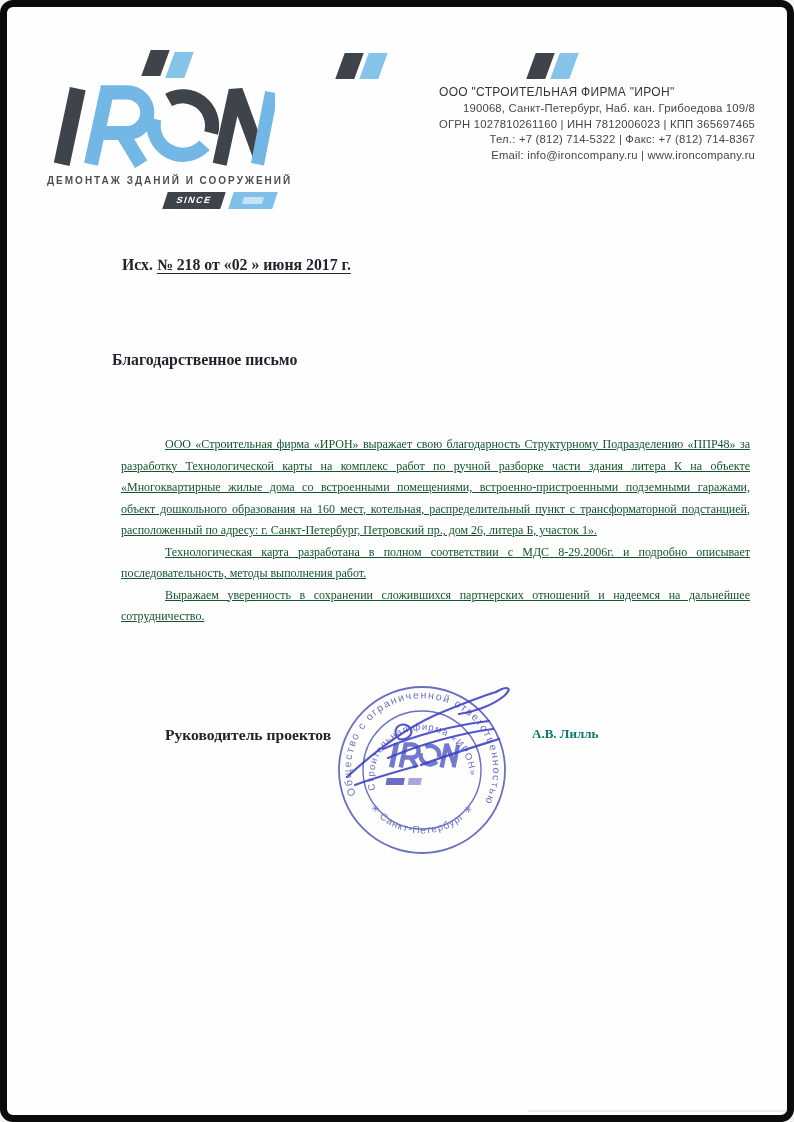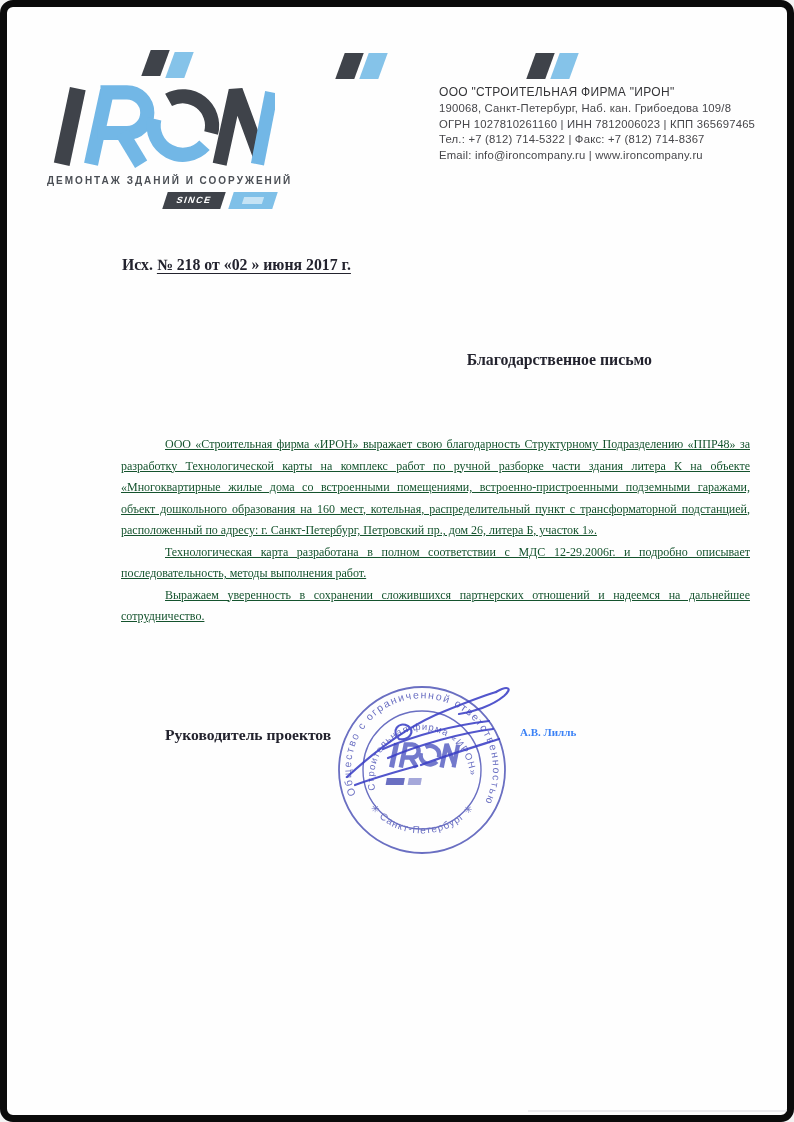--- a/index.html
+++ b/index.html
@@ -22,33 +22,33 @@
   .badge-since{
     position:absolute;left:118px;top:2px;width:58px;height:17px;background:#3f434a;
     transform:skewX(-18deg);color:#ffffff;font-family:"Liberation Sans",sans-serif;
     font-size:9px;font-weight:700;letter-spacing:1.5px;text-align:center;line-height:17px;
   }
   .badge-year{position:absolute;left:184px;top:2px;width:44px;height:17px;background:#7fc0e8;transform:skewX(-18deg);}
   .badge-year::after{content:"";position:absolute;left:12px;top:5px;width:20px;height:7px;background:rgba(255,255,255,.55);}
   
   .company{position:absolute;left:432px;top:77px;font-family:"Liberation Sans",sans-serif;color:#46464a;}
   .company .name{font-size:12px;color:#353538;line-height:17px;letter-spacing:.3px;}
-  .company .line{font-size:11.3px;line-height:15.6px;letter-spacing:.2px;}
+  .company .line{font-size:11.3px;line-height:15.6px;letter-spacing:.2px;text-align:right;}
   
   .ref{position:absolute;left:115px;top:249px;font-size:15.8px;font-weight:700;color:#23232e;white-space:nowrap;}
   .ref .ul{text-decoration:underline;text-underline-offset:3px;}
   
-  .title{position:absolute;left:105px;top:344px;width:540px;text-align:right;font-size:15.8px;font-weight:700;color:#23232e;}
+  .title{position:absolute;left:105px;top:344px;width:540px;text-align:left;font-size:15.8px;font-weight:700;color:#23232e;}
   
   .body-text{position:absolute;left:114px;top:427px;width:629px;font-size:12px;line-height:21.5px;text-align:justify;color:#14532d;text-decoration:underline;}
   .body-text p{margin:0;text-indent:44px;}
   .body-text p.gap{}
   
   .sig-role{position:absolute;left:158px;top:719px;font-size:15.6px;font-weight:700;color:#23232e;white-space:nowrap;text-align:center;}
-  .sig-name{position:absolute;left:513px;top:719px;font-size:11px;font-weight:700;color:#3b82f6;white-space:nowrap;}
+  .sig-name{position:absolute;left:525px;top:719px;font-size:13px;font-weight:700;color:#0f766e;white-space:nowrap;}
   
   .stamp{position:absolute;left:318px;top:668px;width:202px;height:192px;}
   .stamp text{font-family:"Liberation Sans",sans-serif;}
   
   .scanline{position:absolute;left:521px;top:1103px;width:262px;height:2px;background:#ececef;}
 </style>
 </head>
 <body>
 
 <div class="sheet">
@@ -88,21 +88,21 @@
     <div class="line">Тел.: +7 (812) 714-5322  |  Факс: +7 (812) 714-8367</div>
     <div class="line">Email: info@ironcompany.ru  |  www.ironcompany.ru</div>
   </div>
 
   <div class="ref"><span>Исх. </span><span class="ul">№ 218 от «02 » июня 2017 г.</span></div>
 
   <div class="title">Благодарственное письмо</div>
 
   <div class="body-text">
     <p>ООО «Строительная фирма «ИРОН» выражает свою благодарность Структурному Подразделению «ППР48» за разработку Технологической карты на комплекс работ по ручной разборке части здания литера К на объекте «Многоквартирные жилые дома со встроенными помещениями, встроенно-пристроенными подземными гаражами, объект дошкольного образования на 160 мест, котельная, распределительный пункт с трансформаторной подстанцией, расположенный по адресу: г. Санкт-Петербург, Петровский пр., дом 26, литера Б,  участок 1».</p>
-    <p>Технологическая карта разработана в полном соответствии с МДС 12-29.2006г. и подробно описывает последовательность, методы выполнения работ.</p>
+    <p>Технологическая карта разработана в полном соответствии с МДС 8-29.2006г. и подробно описывает последовательность, методы выполнения работ.</p>
     <p class="gap">Выражаем уверенность в сохранении сложившихся партнерских отношений и надеемся на дальнейшее сотрудничество.</p>
   </div>
 
   <div class="sig-role">Руководитель проектов</div>
   <div class="sig-name">А.В. Лилль</div>
 
   <svg class="stamp" viewBox="0 0 202 192">
     <g opacity="0.82" fill="none">
       <circle cx="97" cy="95" r="83" stroke="#4a50b5" stroke-width="1.8"></circle>
       <circle cx="97" cy="95" r="59" stroke="#4a50b5" stroke-width="1.4"></circle>

